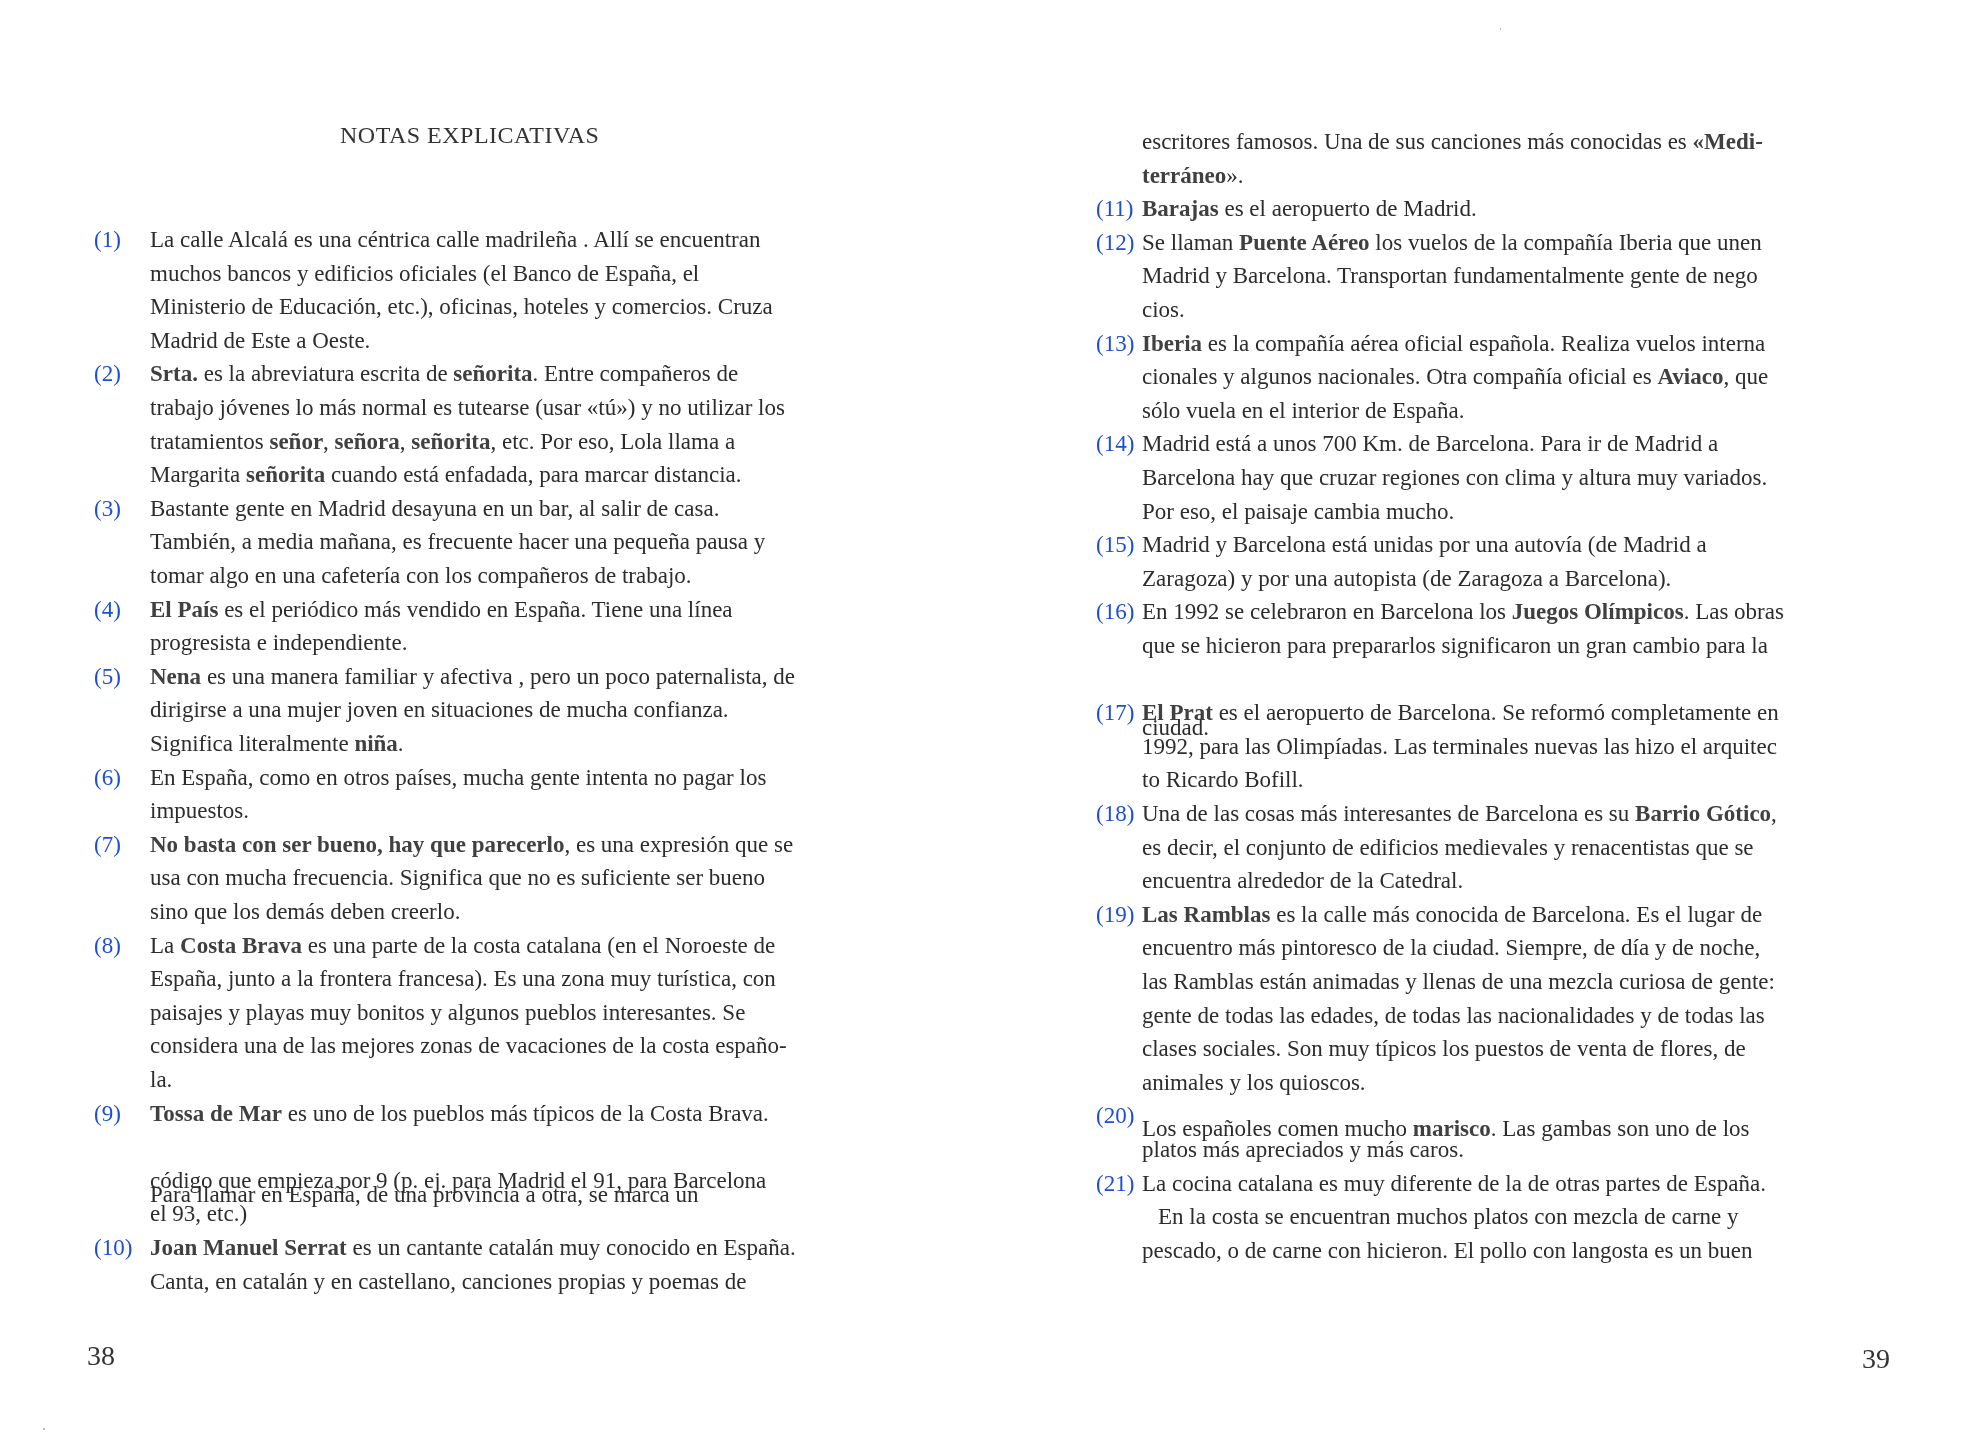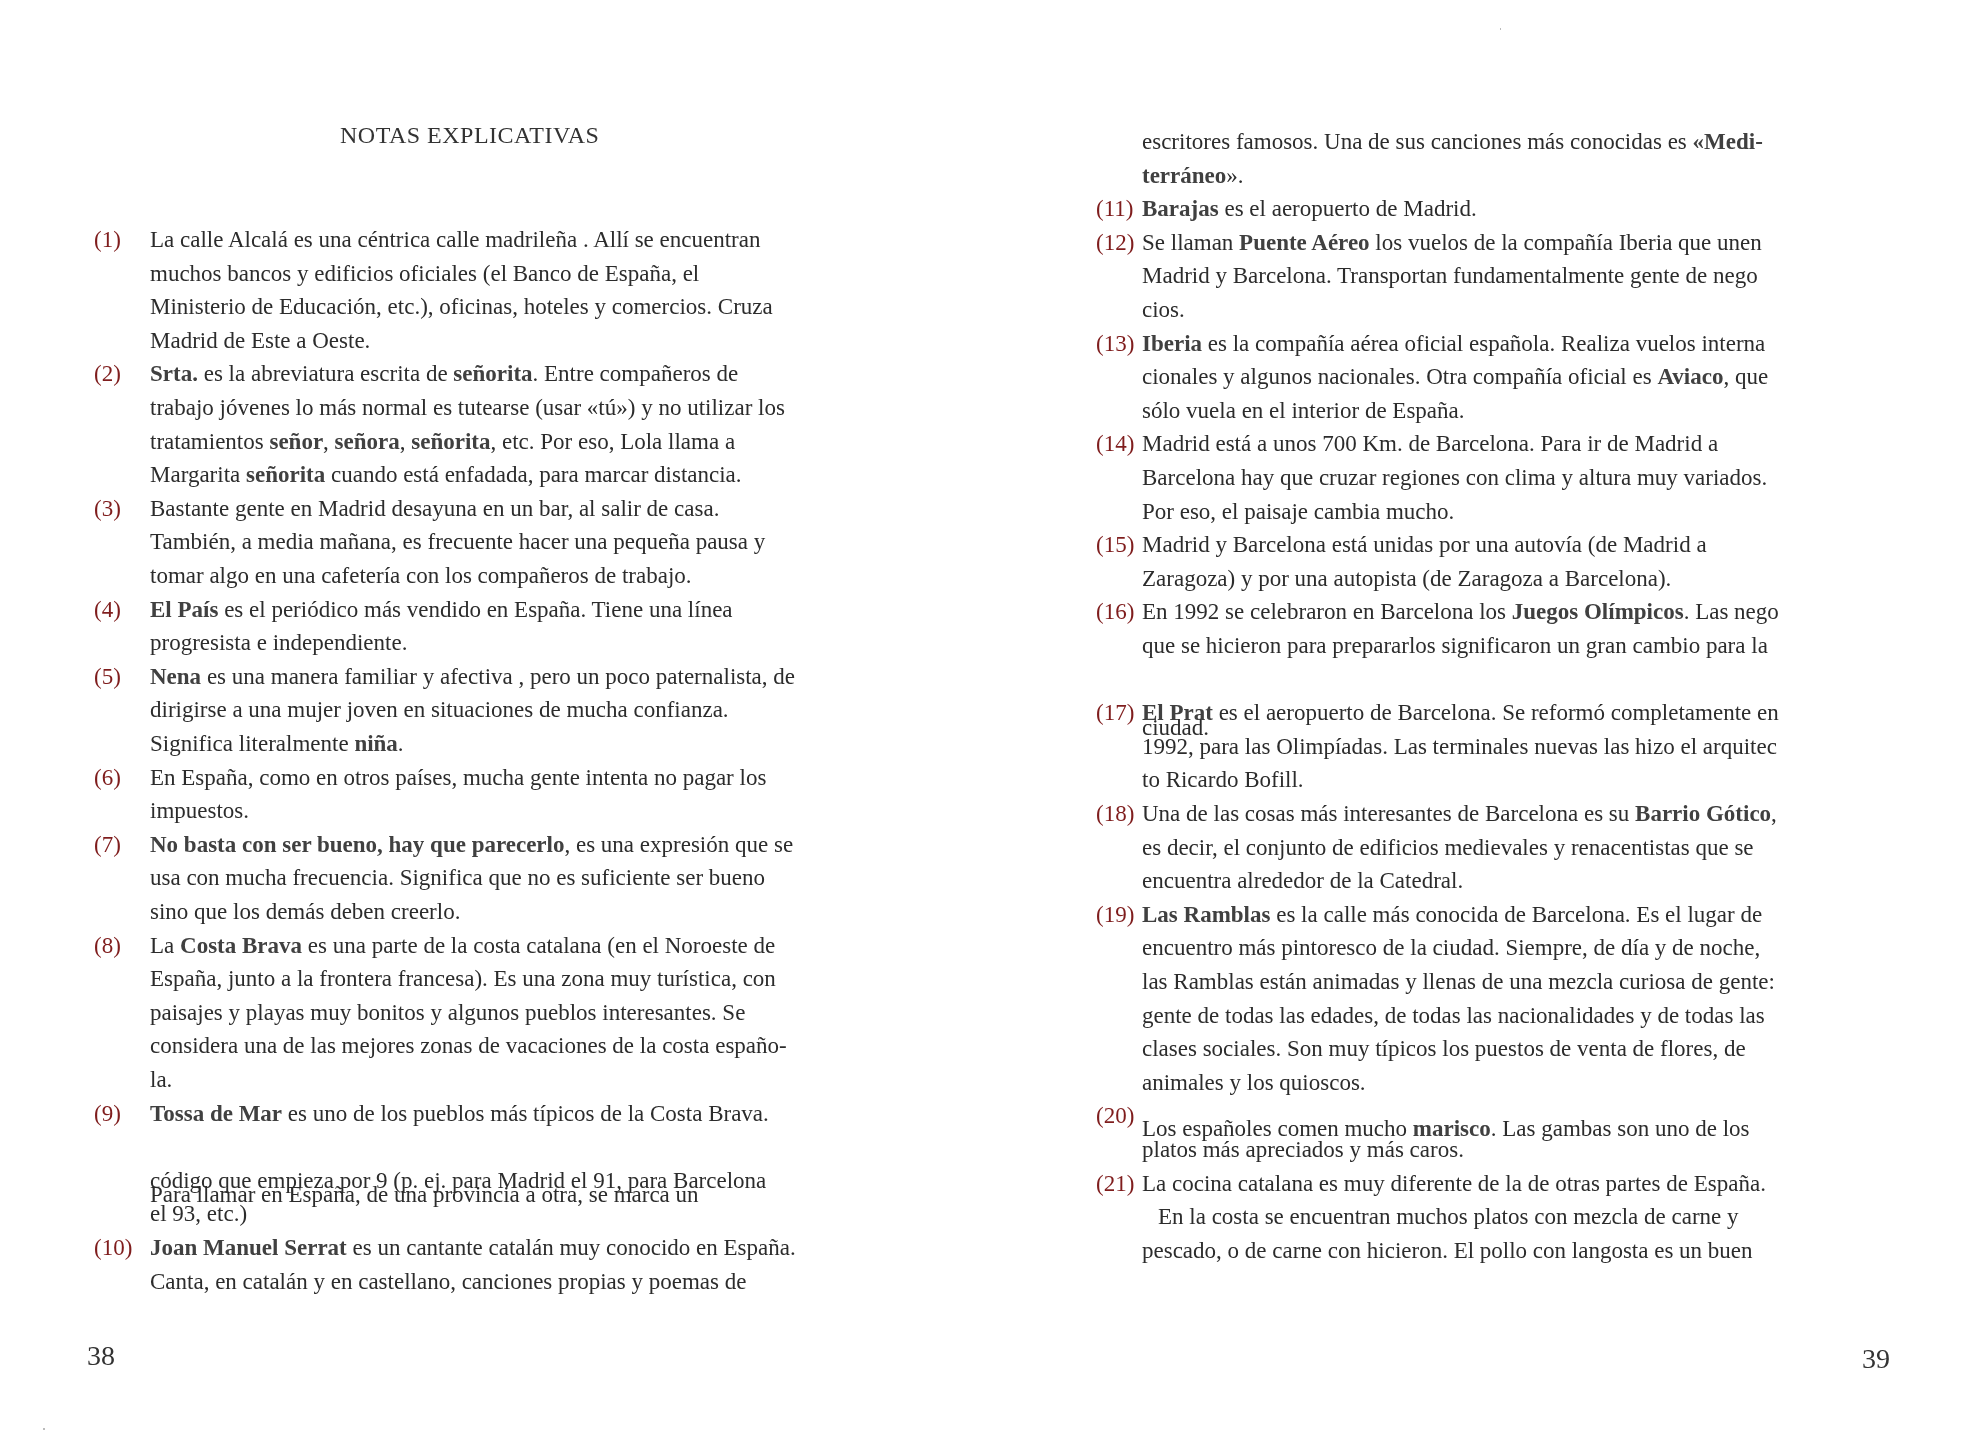--- a/index.html
+++ b/index.html
@@ -3,21 +3,21 @@
 <meta charset="utf-8">
 <style>
   html, body { margin:0; padding:0; background:#ffffff; }
   body { width:1964px; height:1445px; position:relative; overflow:hidden;
          font-family:"Liberation Serif", "DejaVu Serif", serif; color:#2a2a2a; }
   .page { position:absolute; top:0; height:1445px; }
   .page-left { left:0; width:982px; }
   .page-right { left:982px; width:982px; }
   .title { position:absolute; top:122px; left:340px; font-size:24px; letter-spacing:0.5px; color:#333; }
   .line { position:absolute; font-size:23px; white-space:nowrap; line-height:1; color:#2c2c2c; }
-  .num { position:absolute; font-size:23px; white-space:nowrap; line-height:1; color:#7f1d1d; }
+  .num { position:absolute; font-size:23px; white-space:nowrap; line-height:1; color:#1d4ed8; }
   .line b { font-weight:bold; color:#404040; }
   .pagenum { position:absolute; font-size:28px; color:#333; }
   .speck { position:absolute; width:2px; height:2px; background:#bbb; }
 </style>
 </head>
 <body>
 
 <div class="page page-left">
   <div class="title">NOTAS EXPLICATIVAS</div>
   <div id="left-notes">
@@ -82,21 +82,21 @@
       <div class="line" style="left: 160px; top: 365.2px;"><span>cionales y algunos nacionales. Otra compañía oficial es </span><b>Aviaco</b><span>, que</span></div>
       <div class="line" style="left: 160px; top: 398.8px;"><span>sólo vuela en el interior de España.</span></div>
       <div class="num" style="left: 114px; top: 432.4px;">(14)</div>
       <div class="line" style="left: 160px; top: 432.4px;"><span>Madrid está a unos 700 Km. de Barcelona. Para ir de Madrid a</span></div>
       <div class="line" style="left: 160px; top: 466px;"><span>Barcelona hay que cruzar regiones con clima y altura muy variados.</span></div>
       <div class="line" style="left: 160px; top: 499.6px;"><span>Por eso, el paisaje cambia mucho.</span></div>
       <div class="num" style="left: 114px; top: 533.2px;">(15)</div>
       <div class="line" style="left: 160px; top: 533.2px;"><span>Madrid y Barcelona está unidas por una autovía (de Madrid a</span></div>
       <div class="line" style="left: 160px; top: 566.8px;"><span>Zaragoza) y por una autopista (de Zaragoza a Barcelona).</span></div>
       <div class="num" style="left: 114px; top: 600.4px;">(16)</div>
-      <div class="line" style="left: 160px; top: 600.4px;"><span> En 1992 se celebraron en Barcelona los </span><b>Juegos Olímpicos</b><span>. Las nego</span></div>
+      <div class="line" style="left: 160px; top: 600.4px;"><span> En 1992 se celebraron en Barcelona los </span><b>Juegos Olímpicos</b><span>. Las obras</span></div>
       <div class="line" style="left: 160px; top: 634px;"><span>que se hicieron para prepararlos significaron un gran cambio para la</span></div>
       <div class="line" style="left: 160px; top: 667.6px; margin-top: 48px;"><span>ciudad.</span></div>
       <div class="num" style="left: 114px; top: 701.2px;">(17)</div>
       <div class="line" style="left: 160px; top: 701.2px;"><b>El Prat</b><span> es el aeropuerto de Barcelona. Se reformó completamente en</span></div>
       <div class="line" style="left: 160px; top: 734.8px;"><span>1992, para las Olimpíadas. Las terminales nuevas las hizo el arquitec</span></div>
       <div class="line" style="left: 160px; top: 768.4px;"><span>to Ricardo Bofill.</span></div>
       <div class="num" style="left: 114px; top: 802px;">(18)</div>
       <div class="line" style="left: 160px; top: 802px;"><span>Una de las cosas más interesantes de Barcelona es su </span><b>Barrio Gótico</b><span>,</span></div>
       <div class="line" style="left: 160px; top: 835.6px;"><span>es decir, el conjunto de edificios medievales y renacentistas que se</span></div>
       <div class="line" style="left: 160px; top: 869.2px;"><span>encuentra alrededor de la Catedral.</span></div>

